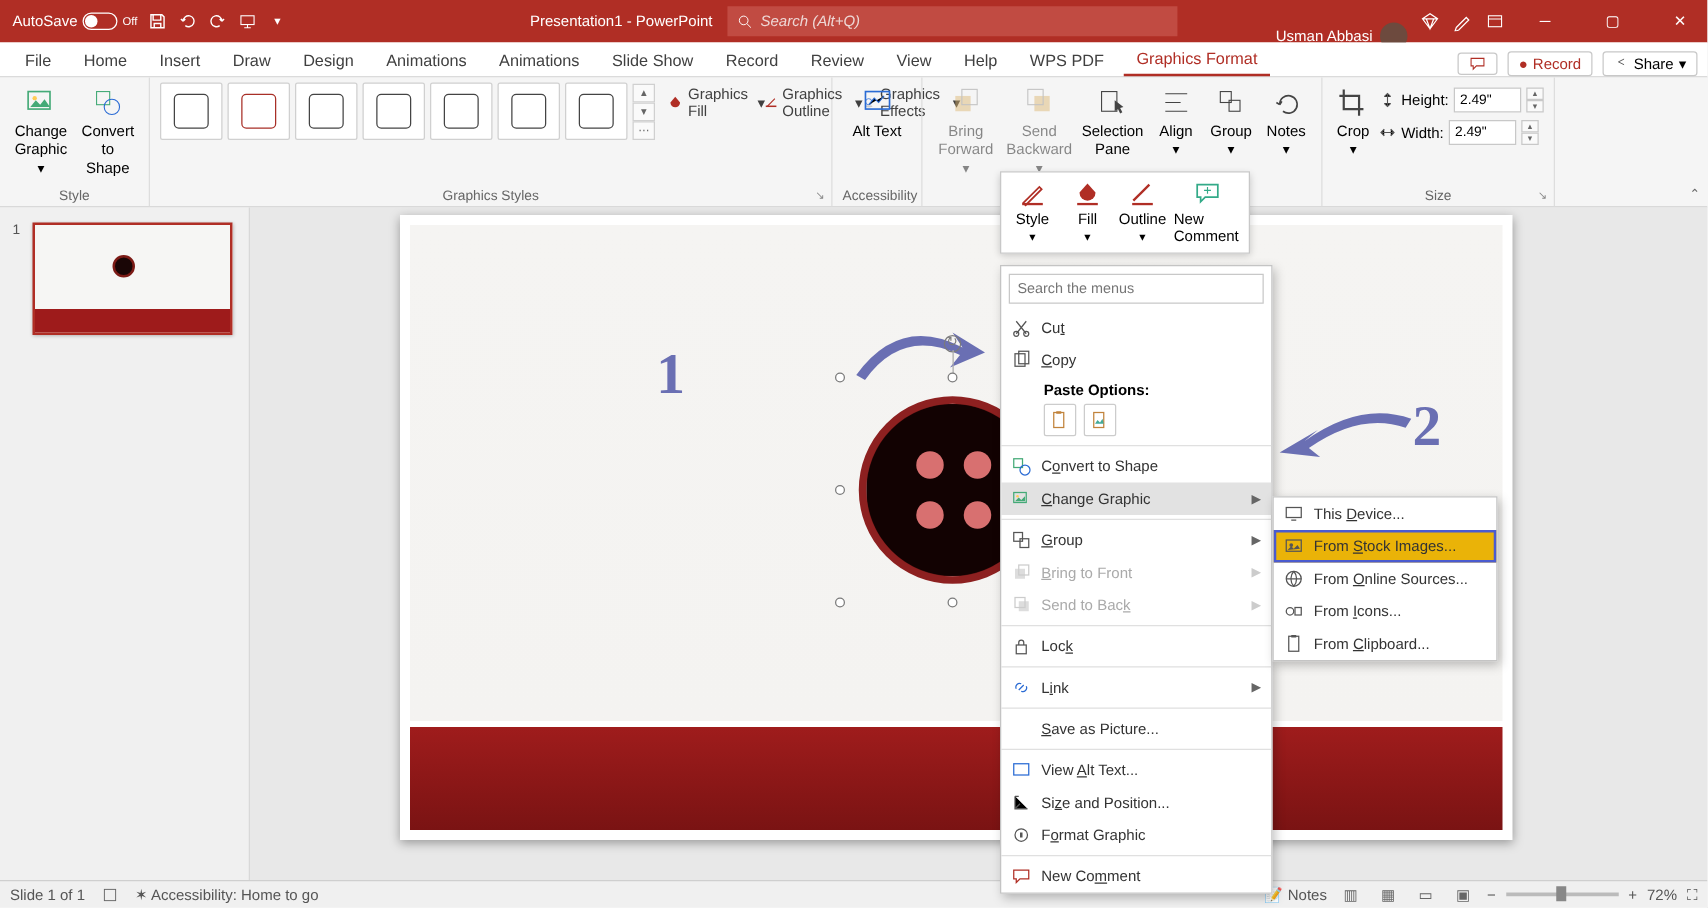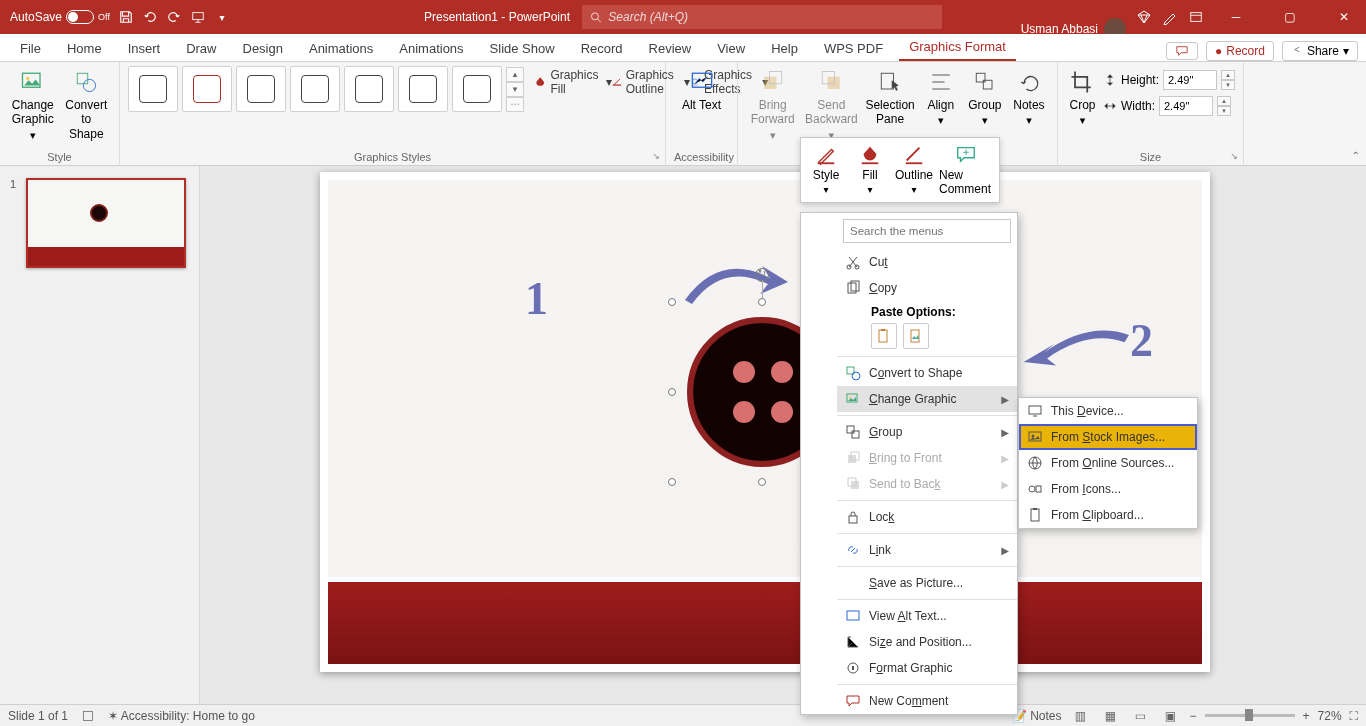--- a/index.html
+++ b/index.html
@@ -77,21 +77,21 @@
 .button-ico { position:absolute; width:150px; height:150px; left:15px; top:15px; border-radius:50%; background:radial-gradient(circle,#120202 0%,#120202 70%,#a82825 72%,#120202 78%,#120202 100%); border:6px solid #8d2020; }
 .hole { position:absolute; width:22px; height:22px; background:#d87070; border-radius:50%; }
 
 
 .annot { position:absolute; color:#6a6fb3; font-weight:700; }
 .annot-num { font-size:46px; font-family:"Comic Sans MS",cursive; }
 .arrow1 { position:absolute; left:360px; top:88px; width:110px; height:50px; }
 .arrow2 { position:absolute; left:820px; top:310px; width:130px; height:54px; }
 
 
-.ctx { position:absolute; left:800px; top:212px; width:218px; background:#fff; border:1px solid #c4c4c4; box-shadow:2px 3px 8px rgba(0,0,0,.25); z-index:20;padding-left:36px; }
+.ctx { position:absolute; left:800px; top:212px; width:218px; background:#fff; border:1px solid #c4c4c4; box-shadow:2px 3px 8px rgba(0,0,0,.25); z-index:20; }
 .ctx .search { margin:6px; }
 .ctx .search input { width:100%; height:24px; border:1px solid #c8c8c8; padding:0 6px; font-size:11.5px; }
 .ctx-item { display:flex; align-items:center; padding:4px 8px; gap:8px; font-size:12px; color:#333; cursor:pointer; min-height:26px; position:relative; }
 .ctx-item.disabled { color:#aaa; }
 .ctx-item.hovered { background:#e2e2e2; }
 .ctx-item .ico { width:16px; height:16px; flex-shrink:0; }
 .ctx-item .arrow { position:absolute; right:8px; font-size:10px; color:#666; }
 .ctx-item.disabled .arrow { color:#ccc; }
 .ctx-sep { height:1px; background:#e0e0e0; margin:3px 0; }
 .ctx .heading { font-weight:600; padding:4px 8px 2px 34px; font-size:12px; }

